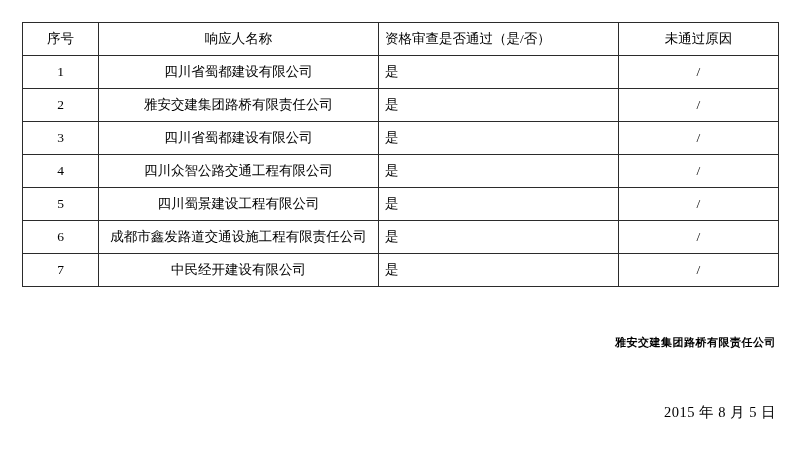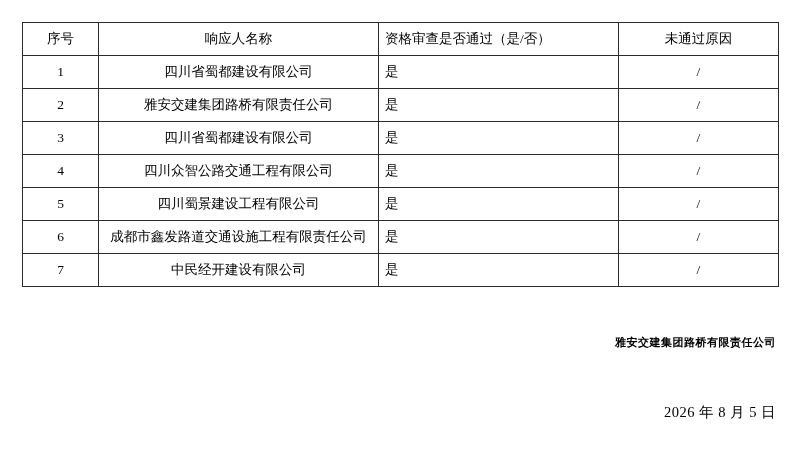--- a/index.html
+++ b/index.html
@@ -121,15 +121,15 @@
           <td class="col-idx">7</td>
           <td class="col-name">中民经开建设有限公司</td>
           <td class="col-pass">是</td>
           <td class="col-reason">/</td>
         </tr>
       </tbody>
     </table>
   </div>
 
   <div class="sign">雅安交建集团路桥有限责任公司</div>
-  <div class="date">2026 年 8 月 5 日</div>
+  <div class="date">2015 年 8 月 5 日</div>
 
 </div>
 
 </body></html>

